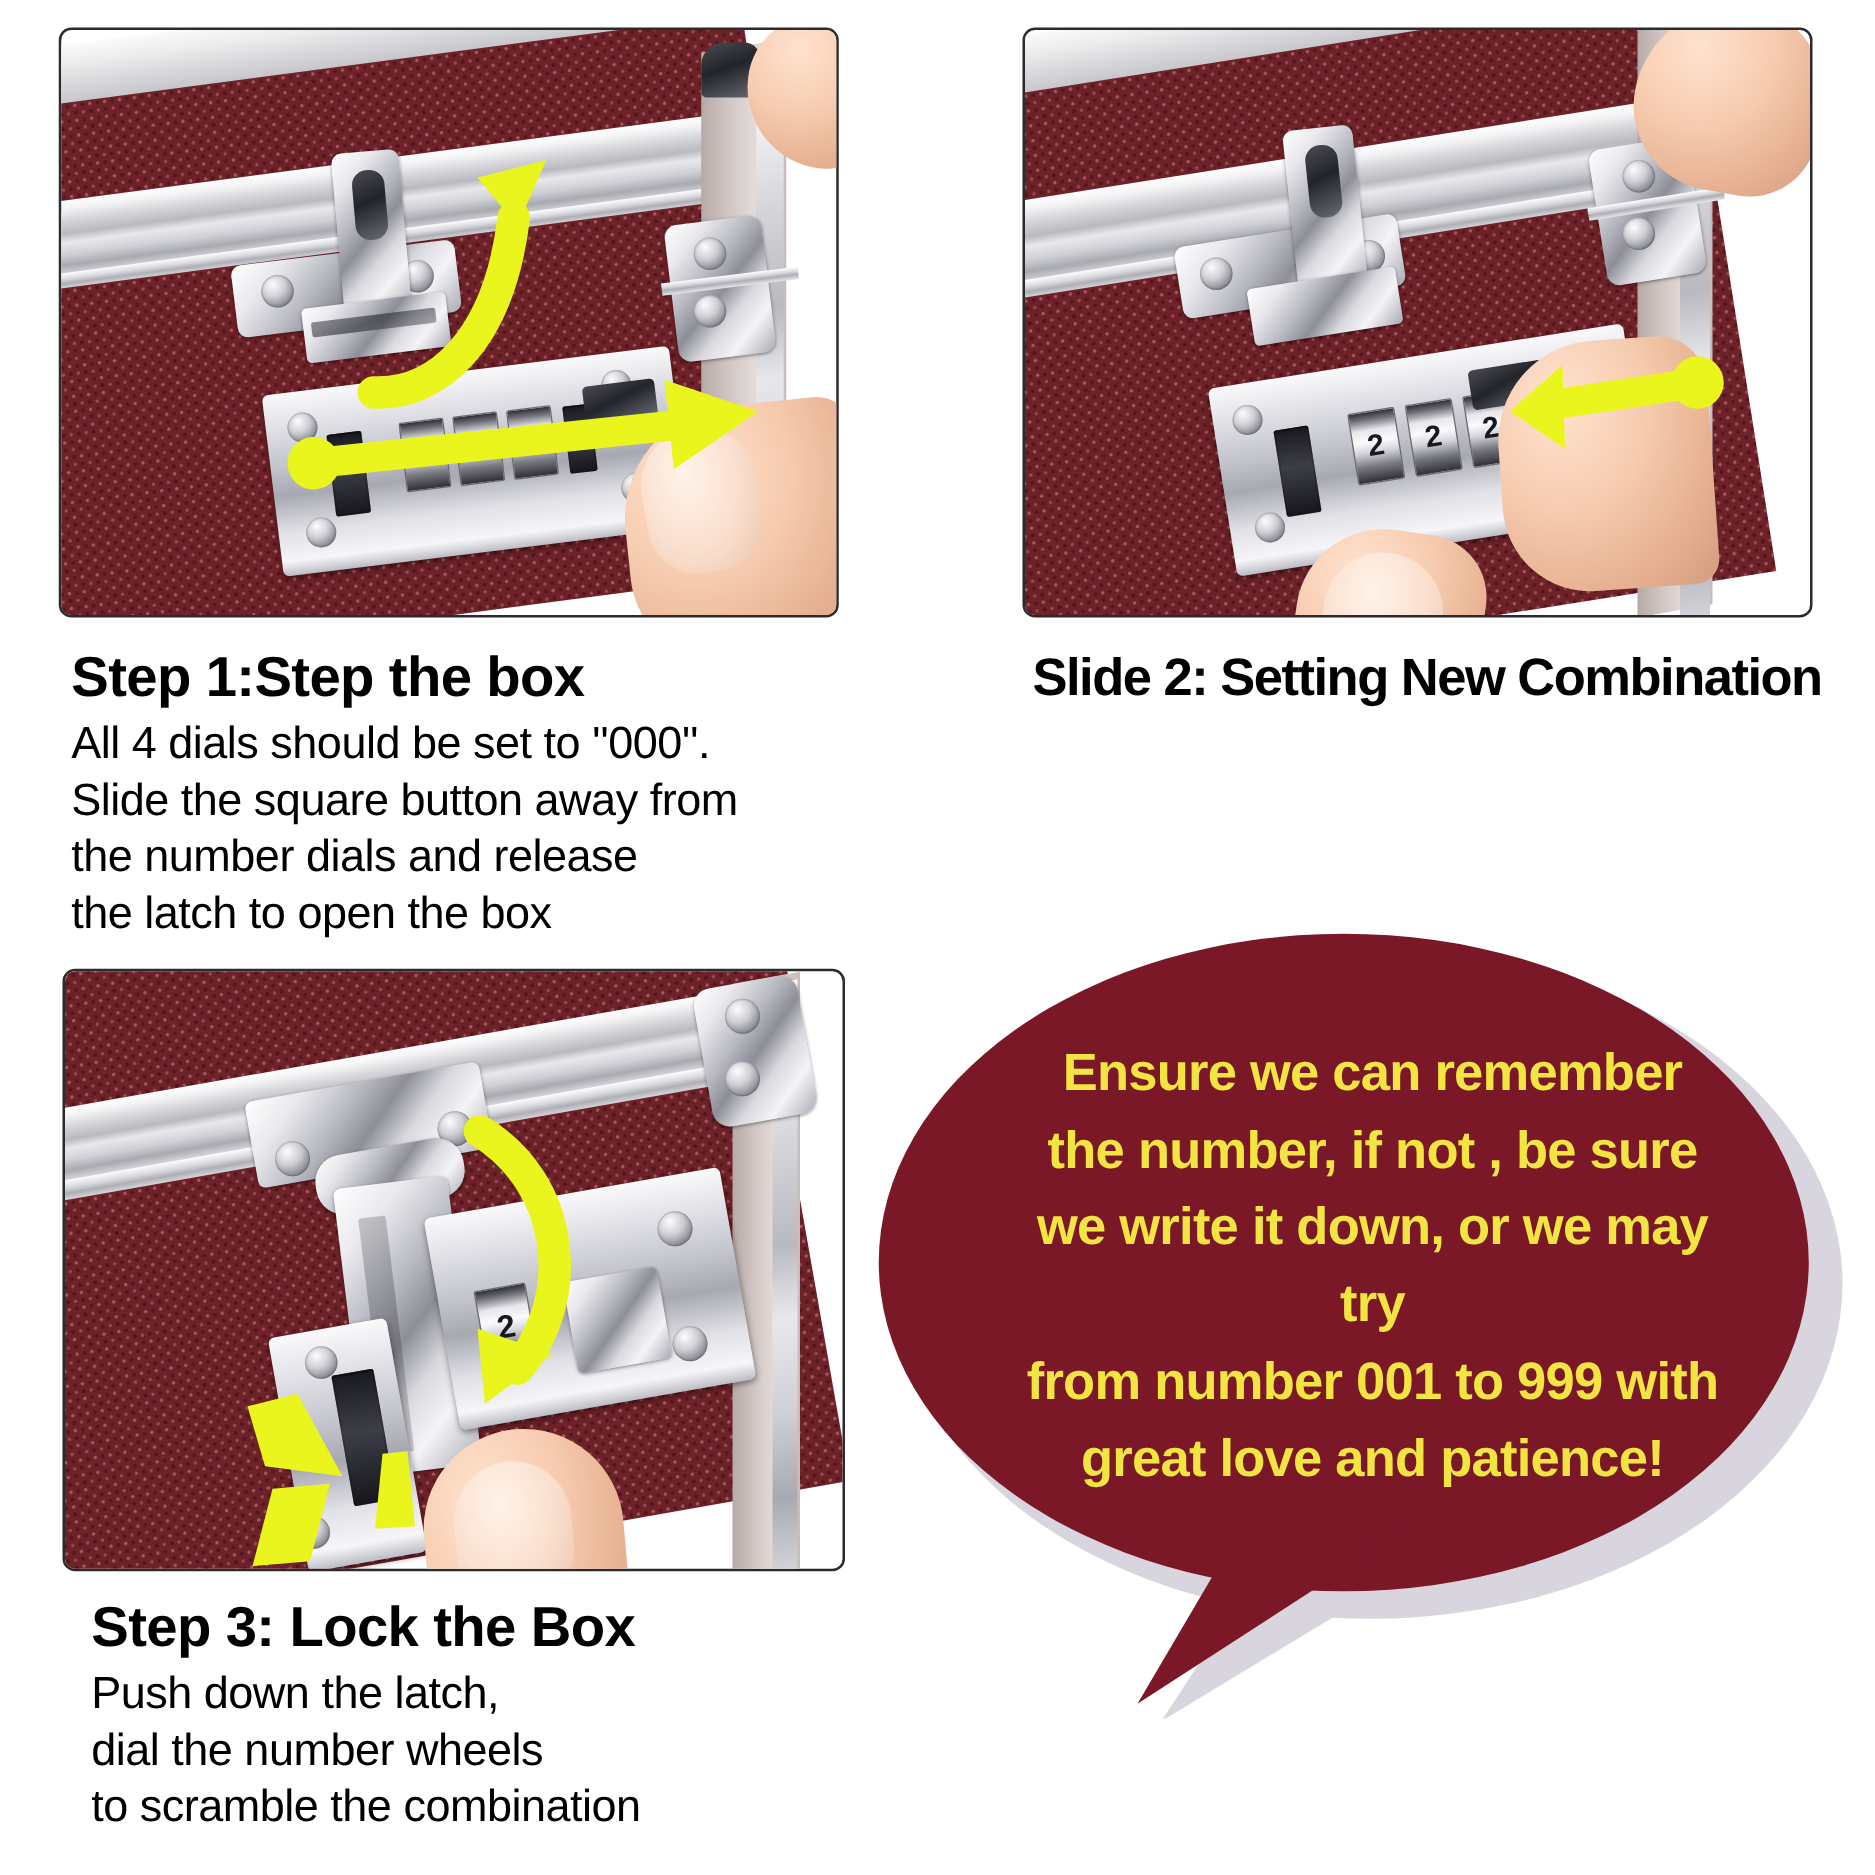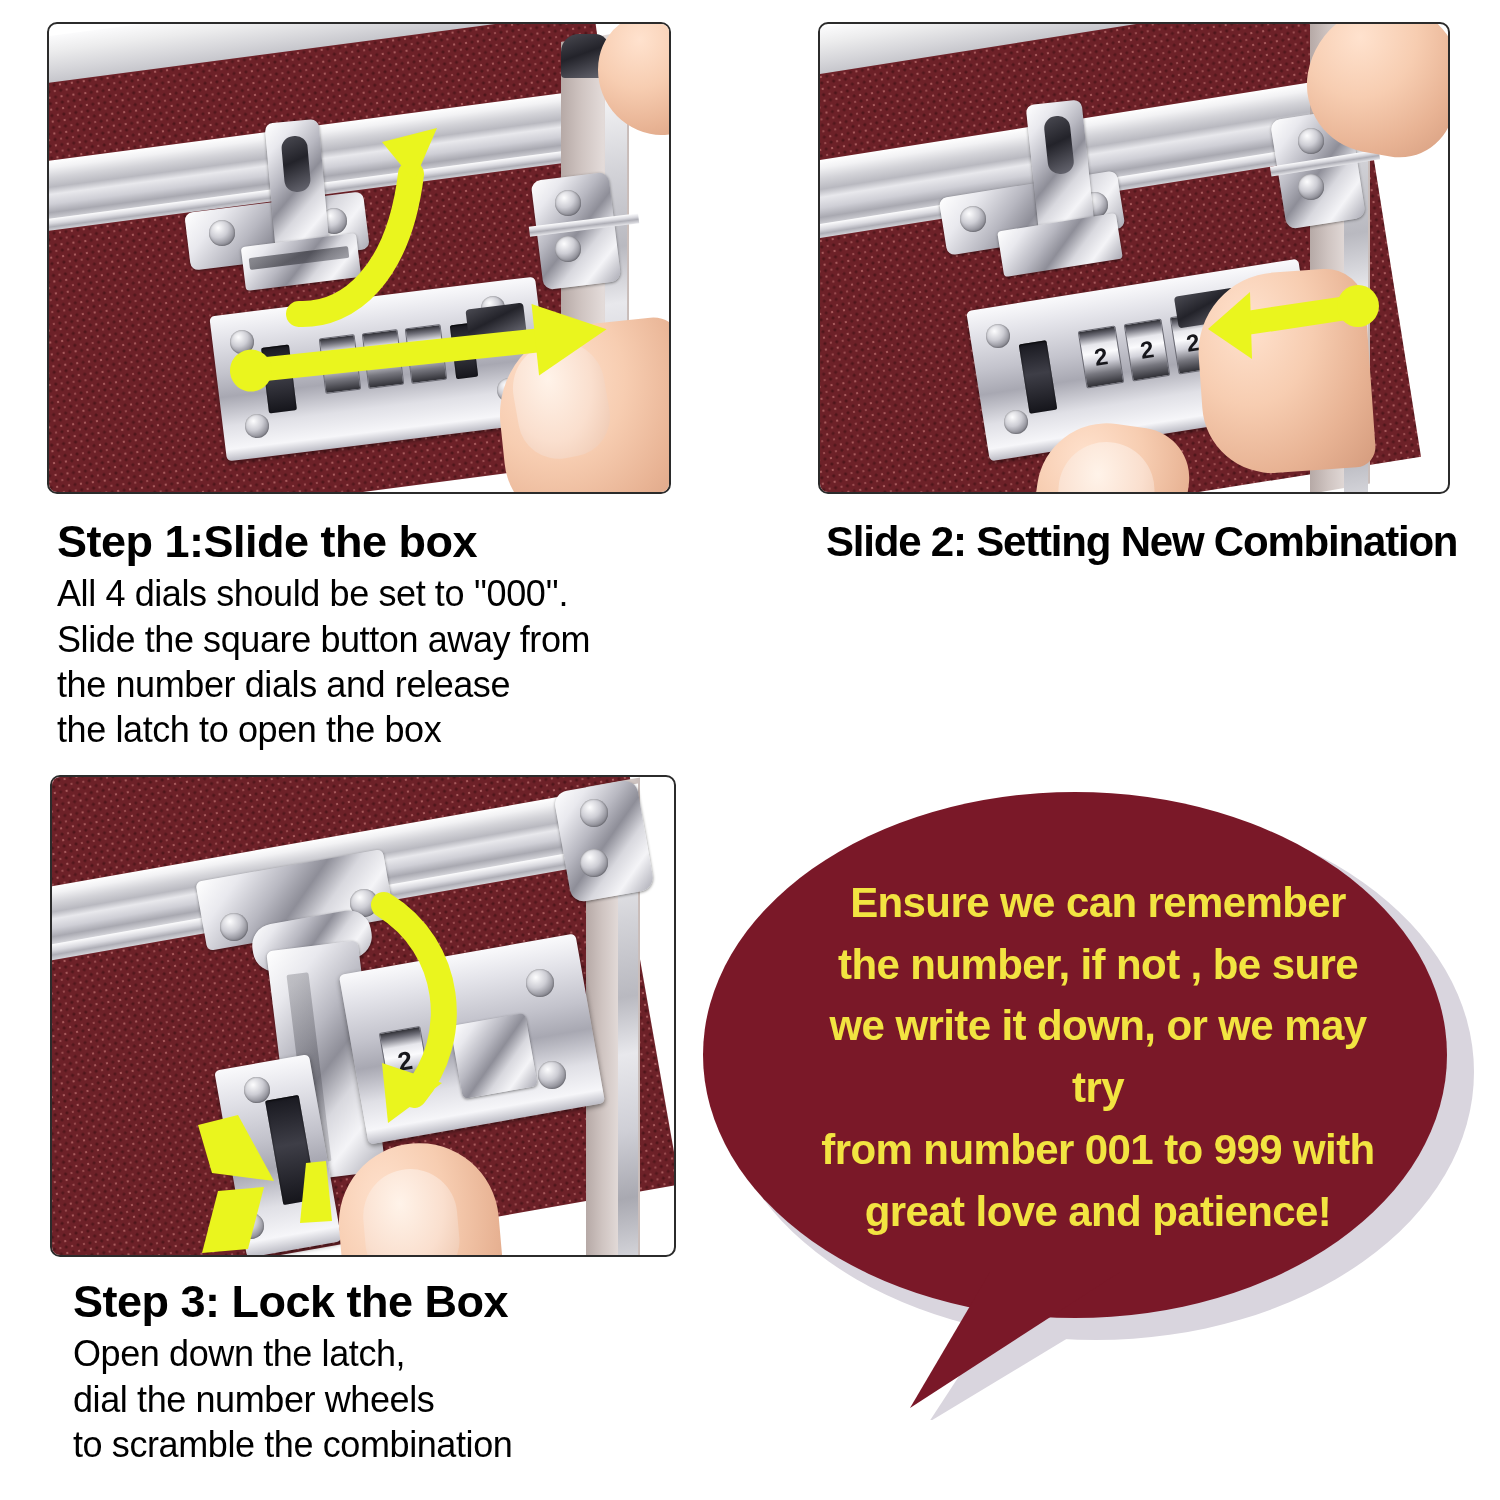--- a/index.html
+++ b/index.html
@@ -155,21 +155,21 @@
     color: #000000;
     line-height: 1.26;
     white-space: pre-line;
     letter-spacing: -0.4px;
   }
 
   
   #speech-bubble {
     position: absolute;
     left: 700px;
-    top: 760px;
+    top: 715px;
     width: 790px;
     height: 660px;
   }
   .bubble-text {
     position: absolute;
     left: 118px;
     top: 112px;
     width: 560px;
     text-align: center;
     color: #f2e441;
@@ -252,21 +252,21 @@
         <line x1="198" y1="347" x2="498" y2="347" stroke="#eaf51e" stroke-width="24" stroke-linecap="butt" transform="rotate(-6 198 347)"></line>
         <polygon points="488,310 560,343 488,382" fill="#eaf51e" transform="rotate(-6 198 347)"></polygon>
         <circle cx="202" cy="347" r="21" fill="#eaf51e" transform="rotate(-6 198 347)"></circle>
       </g>
     </svg>
 
   </div>
 </div>
 
 <div class="caption" style="left:57px; top:518px; width:650px;">
-  <h2>Step 1:Slide the box</h2>
+  <h2>Step 1:Step the box</h2>
   <p>All 4 dials should be set to ''000''.
 Slide the square button away from
 the number dials and release
 the latch to open the box</p>
 </div>
 
 <div class="photo-panel" id="panel-2" style="left:818px; top:22px; width:628px; height:468px;">
   <div class="photo-inner">
 
     <div class="lid-top" style="left:-40px; top:10px; width:560px; height:70px; transform:rotate(-9deg); transform-origin:left top;"></div>
@@ -380,21 +380,21 @@
         <polygon points="166,414 212,410 196,472 150,476" fill="#eaf51e"></polygon>
         <polygon points="254,386 274,384 280,444 248,446" fill="#eaf51e"></polygon>
       </g>
     </svg>
 
   </div>
 </div>
 
 <div class="caption" style="left:73px; top:1278px; width:640px;">
   <h2>Step 3: Lock the Box</h2>
-  <p>Open down the latch,
+  <p>Push down the latch,
 dial the number wheels
 to scramble the combination</p>
 </div>
 
 <div id="speech-bubble">
   <svg width="790" height="660" viewBox="0 0 790 660" style="position:absolute; left:0; top:0;">
 
     <g transform="translate(14,12)">
       <ellipse cx="382" cy="300" rx="378" ry="268" fill="#d9d5de"></ellipse>
       <path d="M 300 520 L 430 520 L 215 650 Z" fill="#d9d5de"></path>

